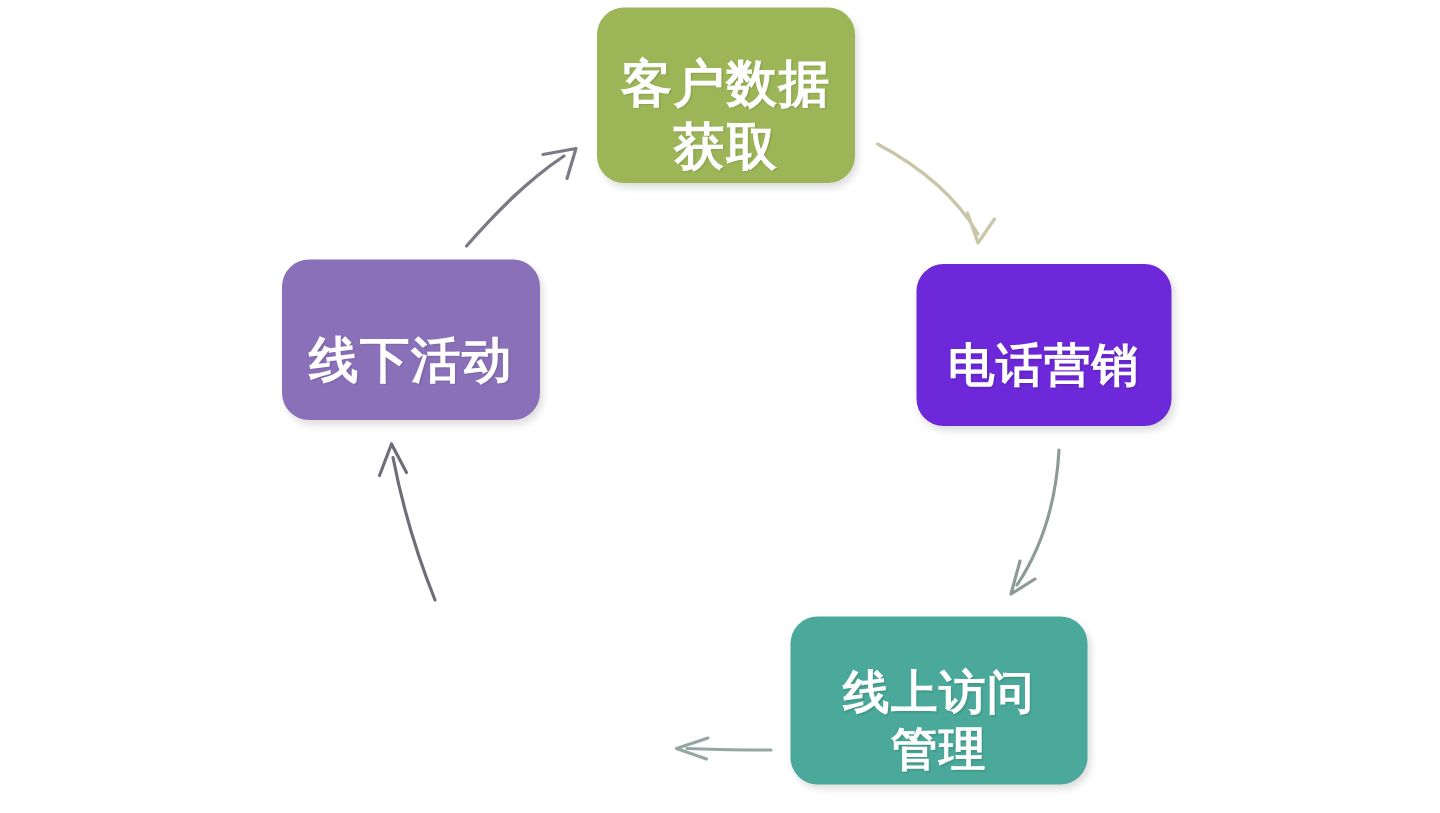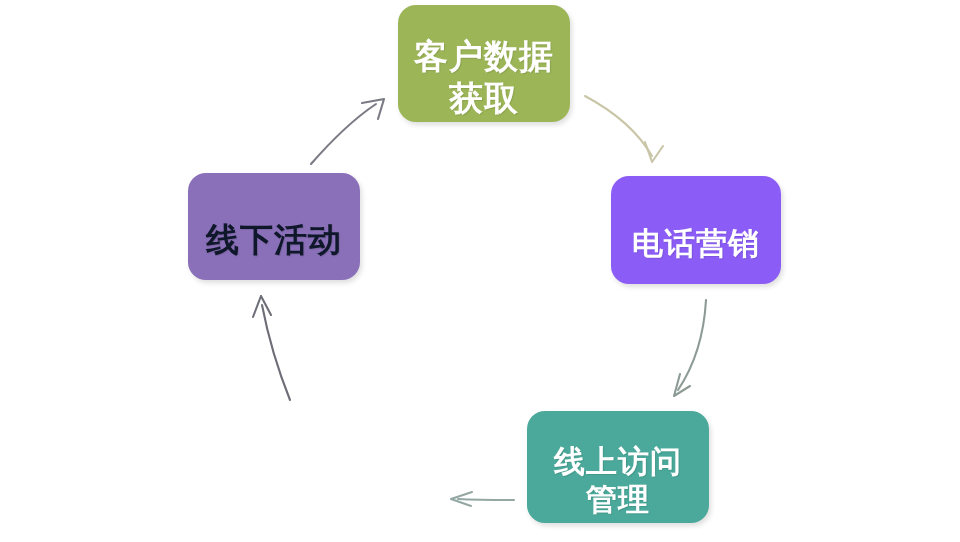--- a/index.html
+++ b/index.html
@@ -41,21 +41,21 @@
   }
   .node .node-label {
     display: block;
     padding: 0 6px;
     text-shadow: 1px 1px 1px rgba(0,0,0,0.10);
     margin-top: 28px;
   }
   
   #node-0 { left: 398px; top: 5px;   width: 172px; height: 117px; font-size: 34px; }
   #node-1 { left: 611px; top: 176px; width: 170px; height: 108px; font-size: 31px; }
-  #node-2 { left: 527px; top: 411px; width: 182px; height: 112px; font-size: 31px; text-align: center; }
+  #node-2 { left: 527px; top: 411px; width: 198px; height: 112px; font-size: 31px; text-align: center; }
   #node-3 { left: 268px; top: 410px; width: 169px; height: 109px; font-size: 33px; }
   #node-4 { left: 188px; top: 173px; width: 172px; height: 107px; font-size: 33px; }
 </style>
 </head>
 <body>
 
 <div id="canvas" style="background: rgb(255, 255, 255);">
 
   <svg id="arrow-layer" viewBox="0 0 960 542" xmlns="http://www.w3.org/2000/svg">
 
@@ -83,26 +83,26 @@
       <path d="M 311 164 C 332 140 352 120 376 104" fill="none" stroke="#7a7a84" stroke-width="2.1" stroke-linecap="round"></path>
       <path d="M 384 99 L 362 103 M 384 99 L 378 119" fill="none" stroke="#7a7a84" stroke-width="2.1" stroke-linecap="round"></path>
     </g>
 
   </svg>
 
   <div class="node" id="node-0" style="background: rgb(156, 181, 87); color: rgb(255, 255, 255);">
     <span class="node-label">客户数据<br>获取</span>
   </div>
 
-  <div class="node" id="node-1" style="background: #8b5cf6; color: rgb(255, 255, 255);">
+  <div class="node" id="node-1" style="background: #6d28d9; color: rgb(255, 255, 255);">
     <span class="node-label">电话营销</span>
   </div>
 
   <div class="node" id="node-2" style="background: rgb(74, 169, 154); color: rgb(255, 255, 255);">
     <span class="node-label">线上访问<br>管理</span>
   </div>
 
 
-  <div class="node" id="node-4" style="background: rgb(138, 112, 184); color: #0f172a;">
+  <div class="node" id="node-4" style="background: rgb(138, 112, 184); color: #ffffff;">
     <span class="node-label">线下活动</span>
   </div>
 
 </div>
 
 </body></html>

